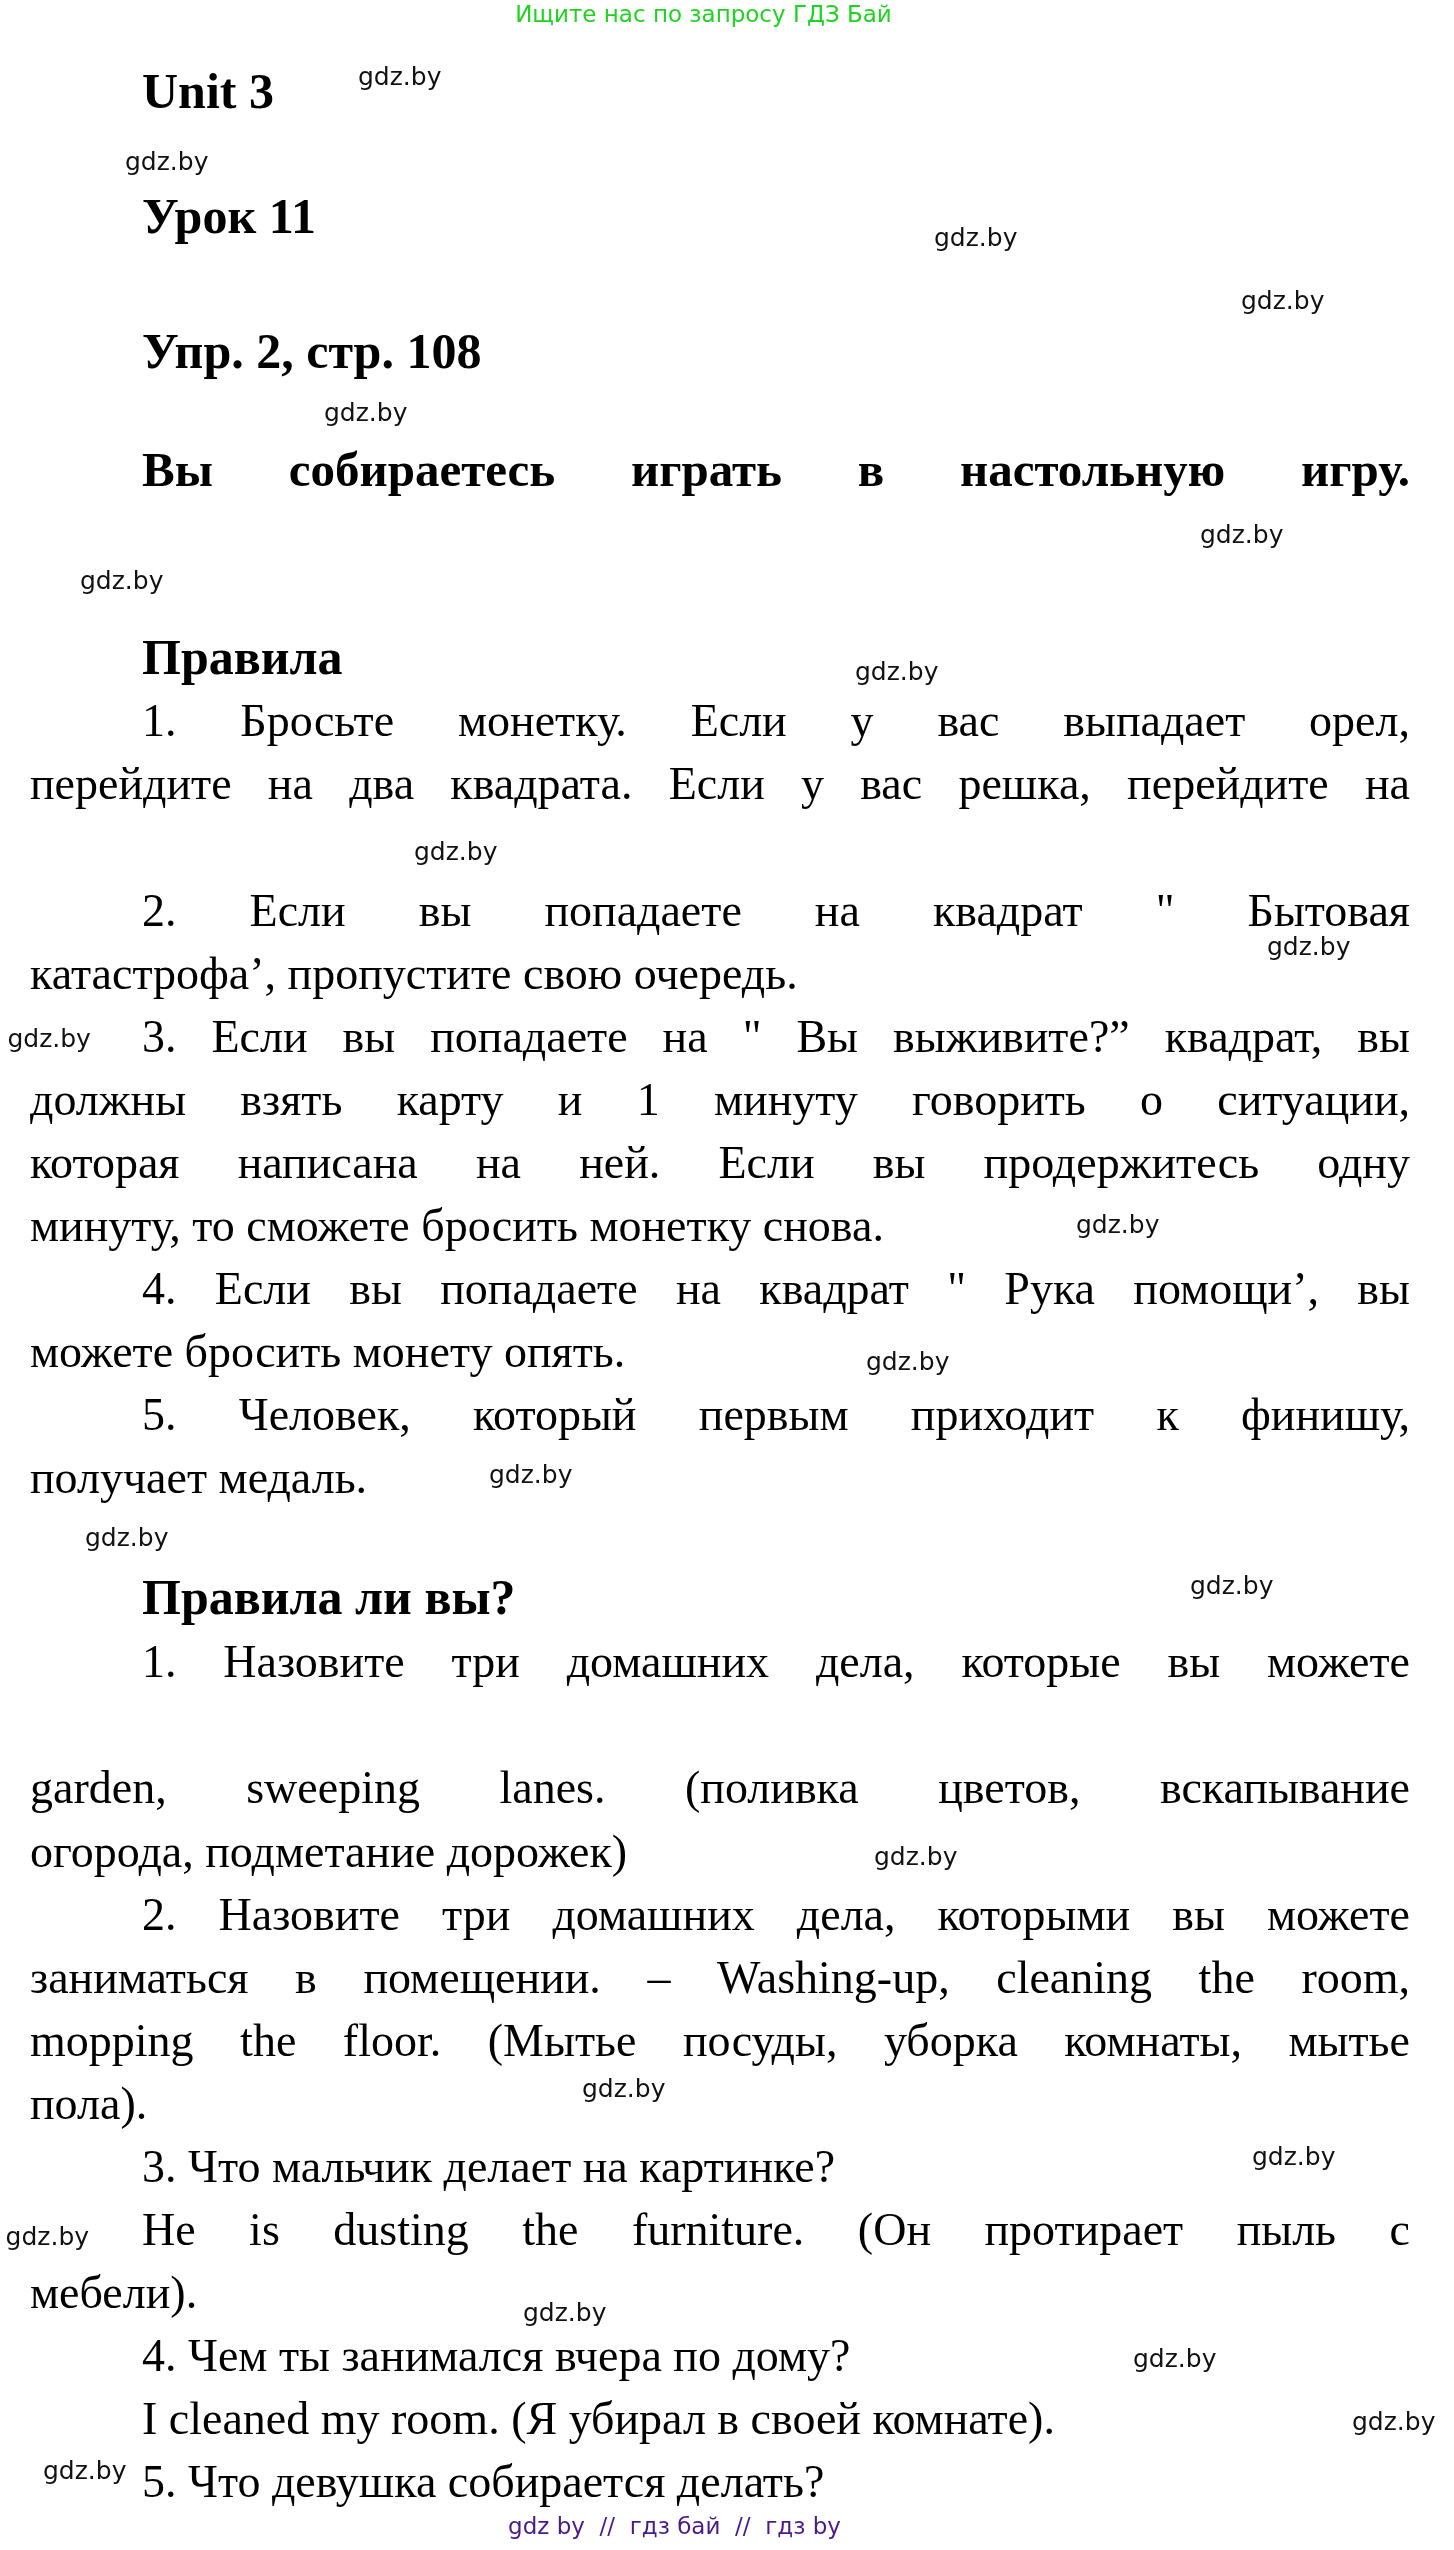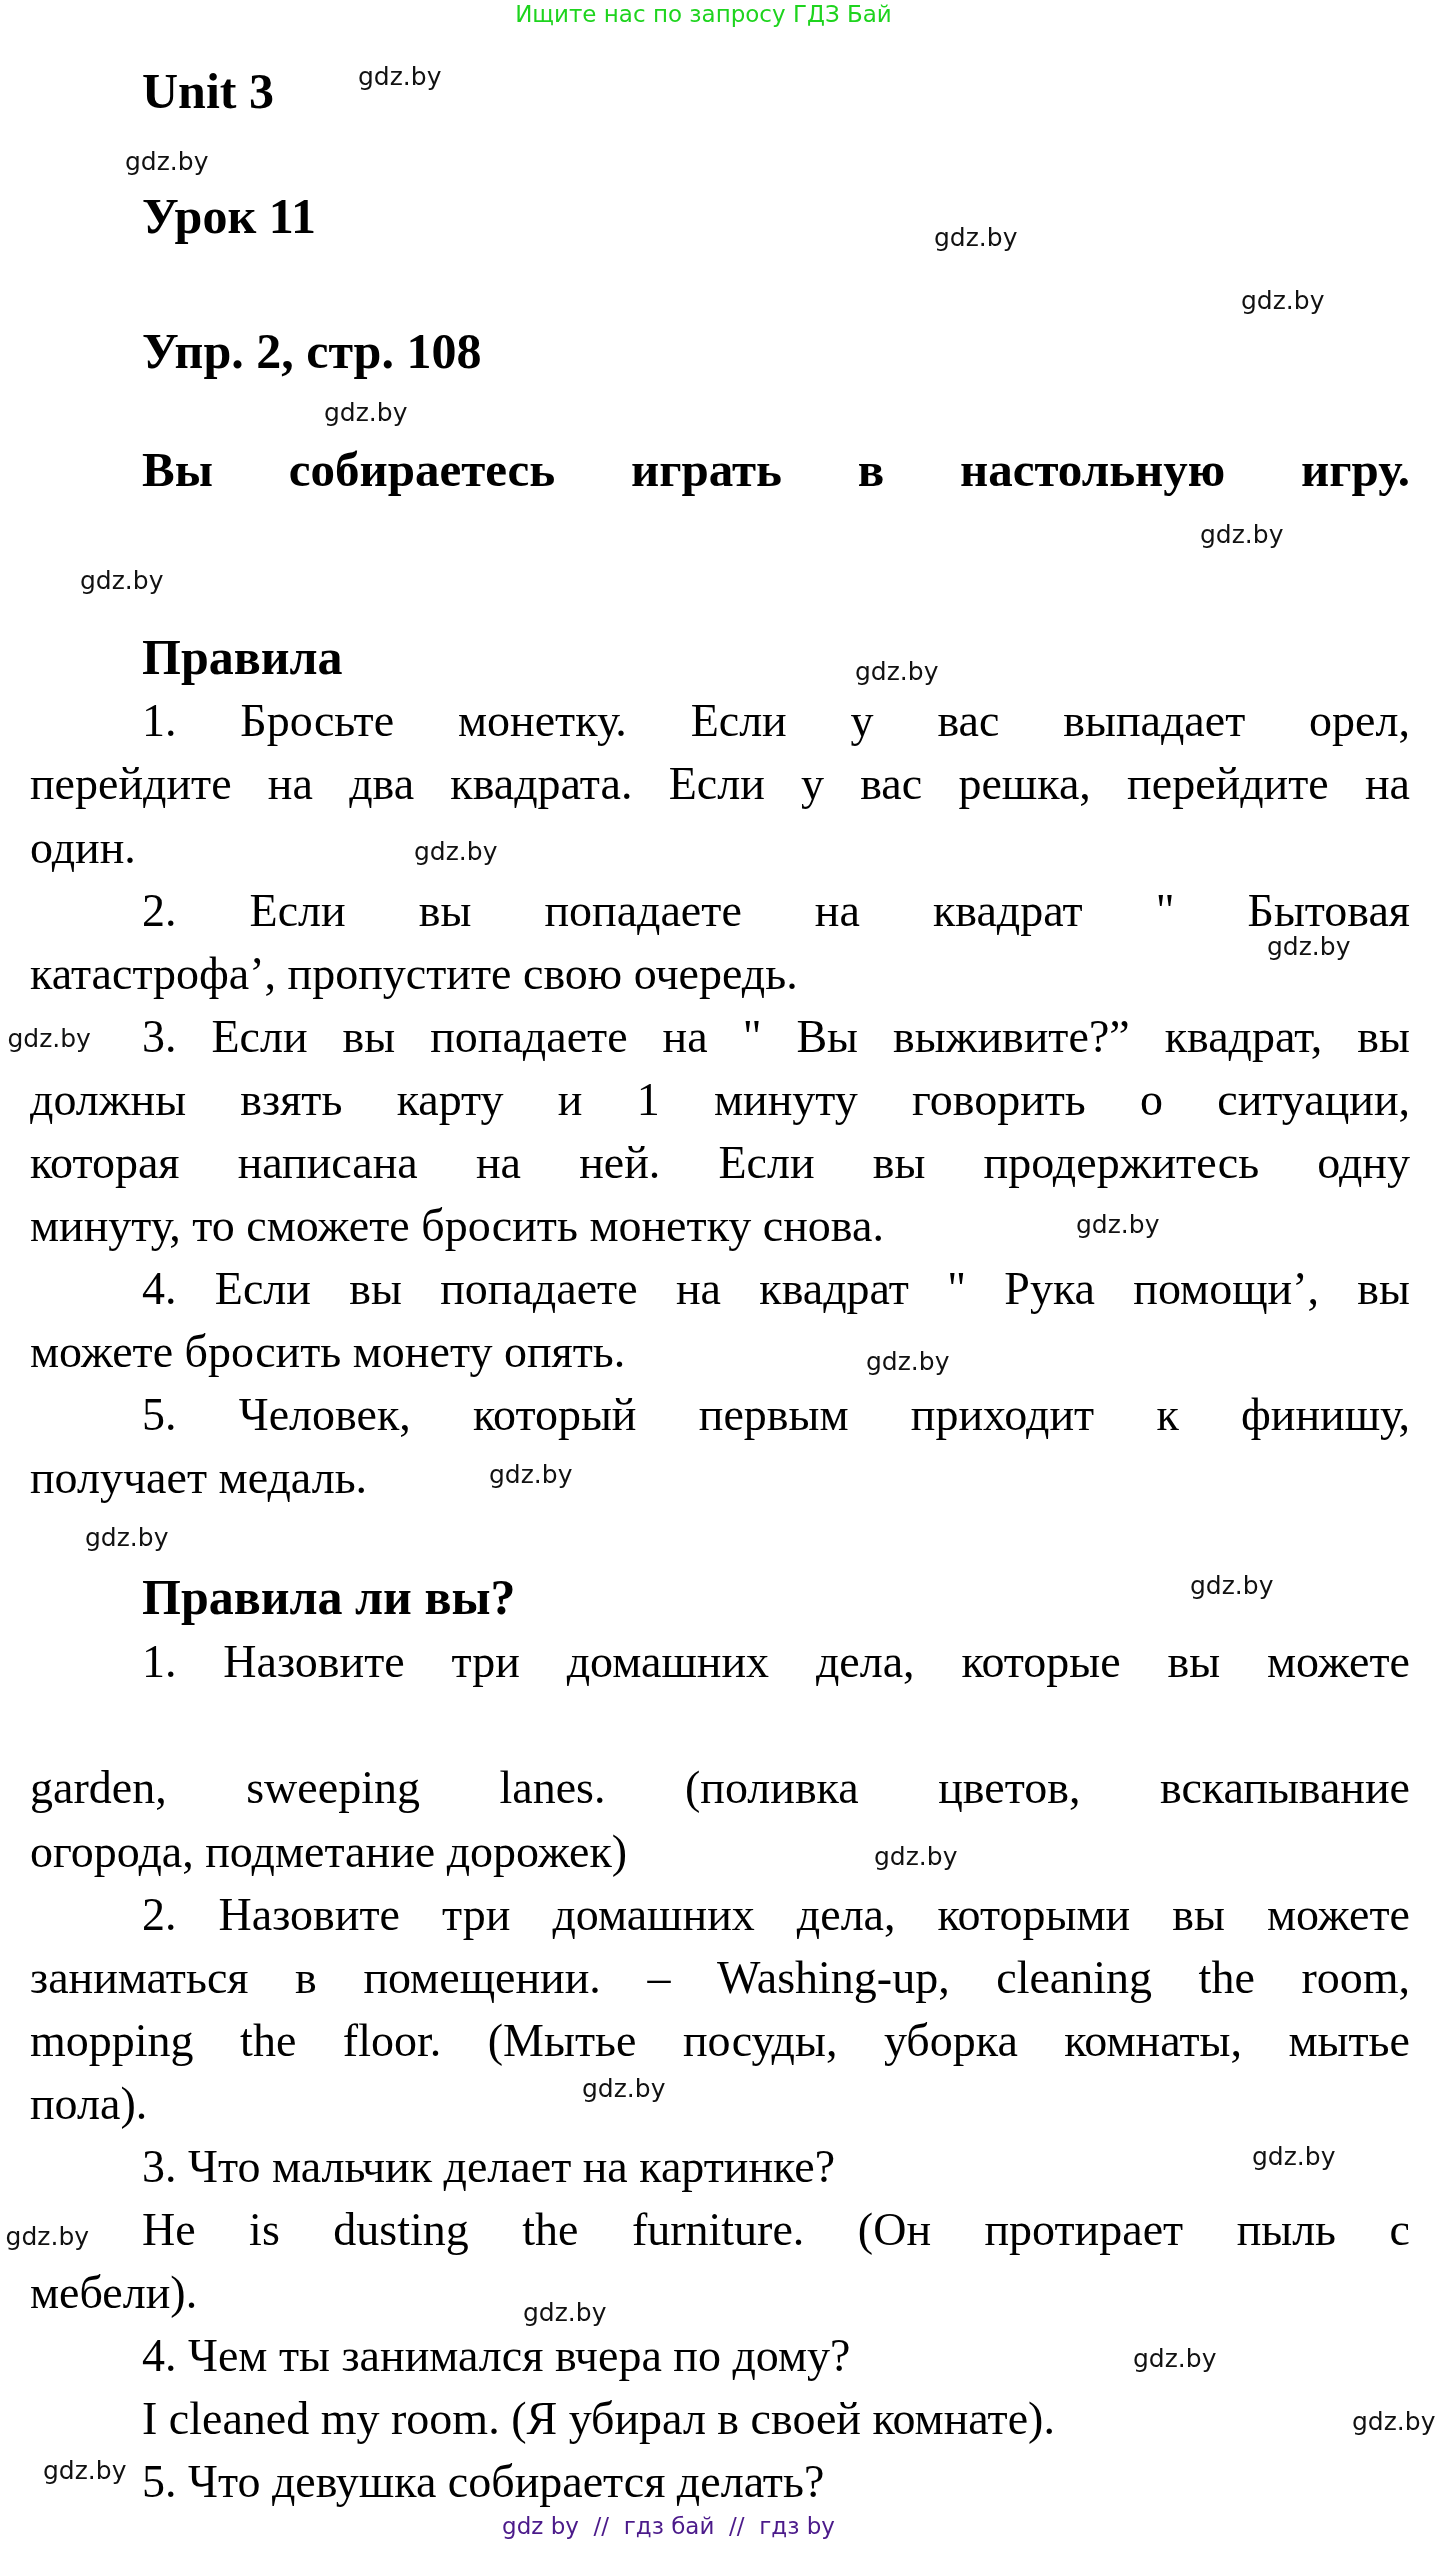--- a/index.html
+++ b/index.html
@@ -4,21 +4,21 @@
 <style>
   html, body { margin: 0; padding: 0; background: #ffffff; }
   body { width: 1455px; height: 2550px; position: relative; overflow: hidden; }
   .page { position: absolute; left: 0; top: 0; width: 1455px; height: 2550px; background: #fff; }
   .banner {
     position: absolute; left: 0; top: 0; width: 1407px; height: 30px;
     text-align: center; font-family: "DejaVu Sans", "Liberation Sans", sans-serif;
     font-size: 23px; line-height: 28px; color: #1ed41e;
   }
   .footer {
-    position: absolute; left: 10px; top: 2542px; width: 1317px; height: 30px;
+    position: absolute; left: 16px; top: 2542px; width: 1317px; height: 30px;
     margin-top: -30px;
     text-align: center; font-family: "DejaVu Sans", "Liberation Sans", sans-serif;
     font-size: 23px; line-height: 28px; color: #4b1a8a; white-space: pre;
   }
   .h {
     position: absolute; left: 142px; font-family: "Liberation Serif", "DejaVu Serif", serif;
     font-weight: bold; font-size: 50px; line-height: 56px; color: #000; white-space: nowrap;
   }
   .line {
     position: absolute; left: 30px; width: 1380px;
@@ -43,21 +43,20 @@
   <div class="h" style="top:63px;">Unit 3</div>
   <div class="h" style="top:188px;">Урок 11</div>
   <div class="h" style="top:315px;margin-top:8px;">Упр. 2, стр. 108</div>
 
   <div class="line b j ind" style="top:442px;">Вы собираетесь играть в настольную игру.</div>
 
   <div class="h" style="top:629px;">Правила</div>
 
   <div class="line j ind" style="top:693px;">1. Бросьте монетку. Если у вас выпадает орел,</div>
   <div class="line j" style="top:756px;">перейдите на два квадрата. Если у вас решка, перейдите на</div>
-  <div class="line" style="top:820px;">один.</div>
   <div class="line j ind" style="top:883px;">2. Если вы попадаете на квадрат " Бытовая</div>
   <div class="line" style="top:946px;">катастрофа’, пропустите свою очередь.</div>
   <div class="line j ind" style="top:1009px;">3. Если вы попадаете на " Вы выживите?” квадрат, вы</div>
   <div class="line j" style="top:1072px;">должны взять карту и 1 минуту говорить о ситуации,</div>
   <div class="line j" style="top:1135px;">которая написана на ней. Если вы продержитесь одну</div>
   <div class="line" style="top:1198px;">минуту, то сможете бросить монетку снова.</div>
   <div class="line j ind" style="top:1261px;">4. Если вы попадаете на квадрат " Рука помощи’, вы</div>
   <div class="line" style="top:1324px;">можете бросить монету опять.</div>
   <div class="line j ind" style="top:1387px;">5. Человек, который первым приходит к финишу,</div>
   <div class="line" style="top:1450px;">получает медаль.</div>

